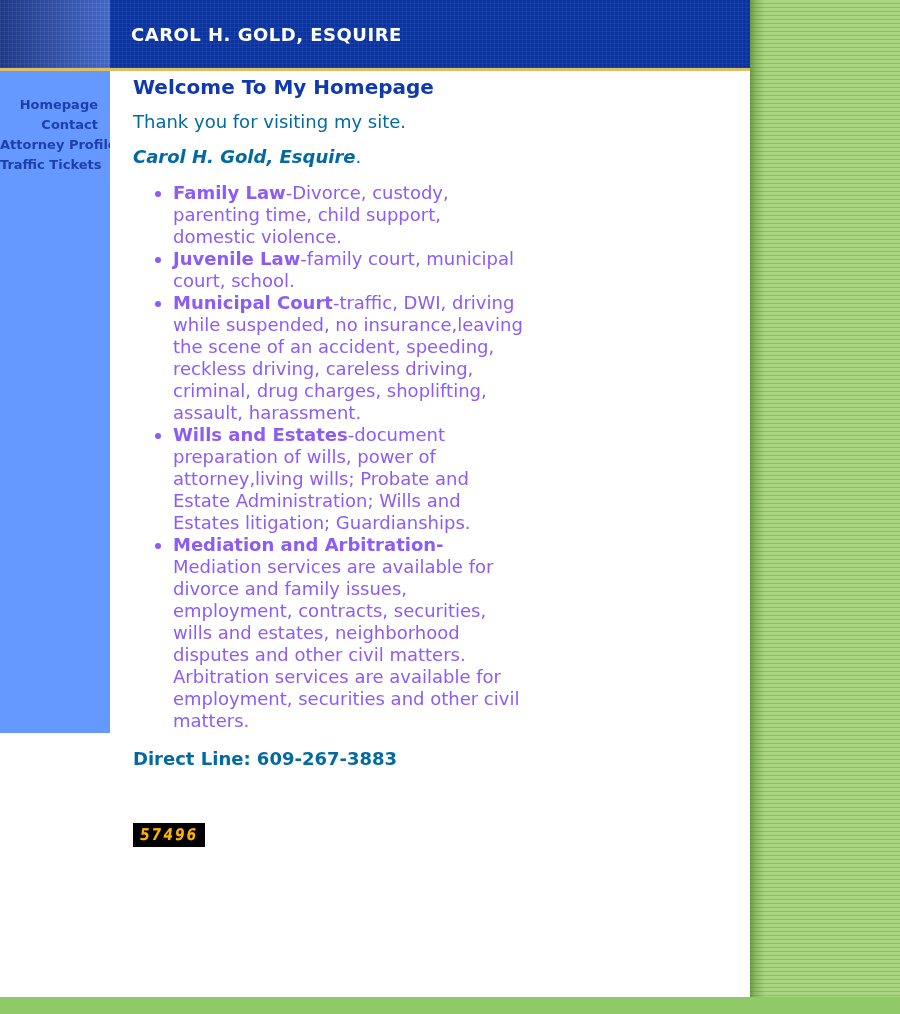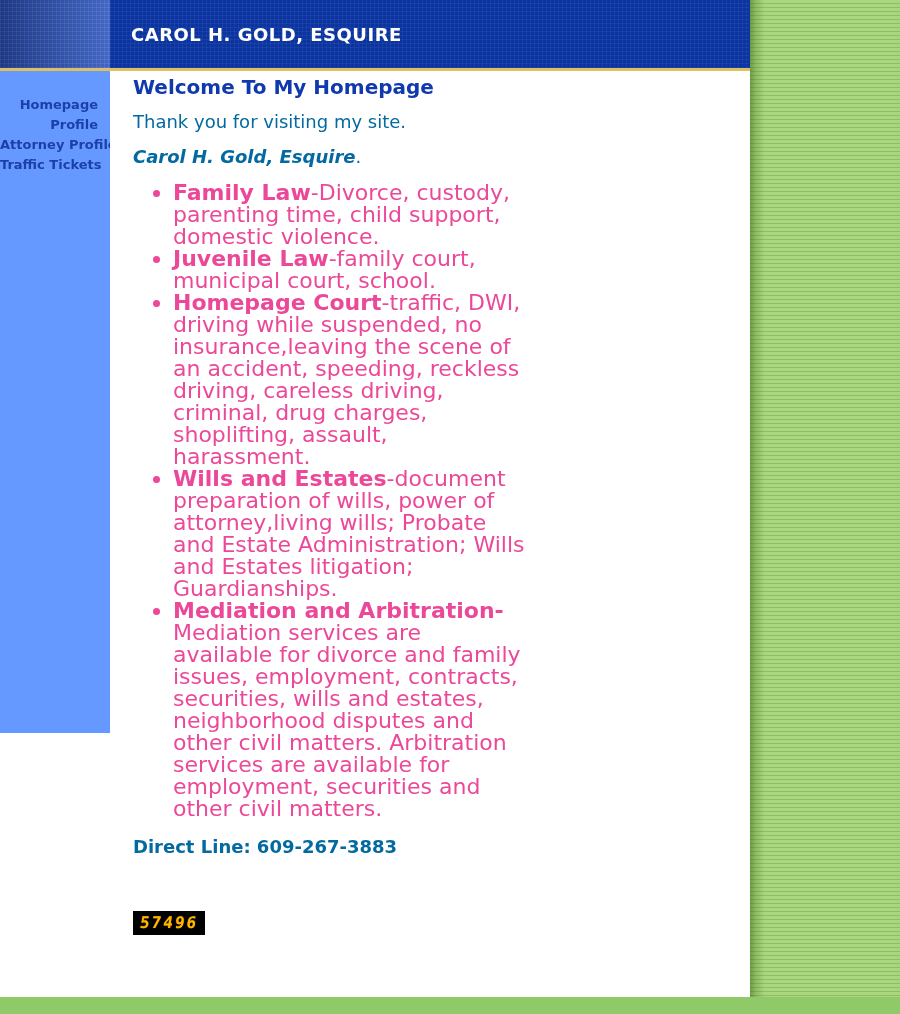--- a/index.html
+++ b/index.html
@@ -59,21 +59,21 @@
     flex:1;background:#ffffff;padding:4px 0 0 23px;box-sizing:border-box;
   }
   .main h2{
     margin:0 0 12px 0;color:#1039ad;font-size:20px;font-weight:bold;
   }
   .main p{margin:0 0 13px 0;color:#0369a1;font-size:18px;line-height:22px;width:400px;}
   .name-line .bi{font-weight:bold;font-style:italic;}
   .svc-intro .it{font-style:italic;}
   ul.services{
     margin:14px 0 16px 0;padding-left:40px;width:352px;
-    color:#ec4899;font-size:22px;line-height:22px;
+    color:#8b5cf6;font-size:18px;line-height:22px;
   }
   ul.services li{margin:0;padding:0;}
   ul.services li b{font-weight:bold;}
   .note{
     font-weight:bold;font-size:13px;line-height:17px;width:385px;
     color:#3b3b3b;margin:0 0 13px 0;
   }
   .counter{
     display:inline-block;margin-top:40px;background:#000000;
     padding:2px 7px 3px 7px;
@@ -98,37 +98,37 @@
     <div class="masthead">
       <h1>CAROL H. GOLD, ESQUIRE</h1>
     </div>
   </div>
 
   <div class="gold-rule"></div>
 
   <div class="body-row">
     <div class="sidebar">
       <a href="#">Homepage</a>
-      <a href="#">Profile</a>
+      <a href="#">Contact</a>
       <a href="#">Attorney Profile</a>
       <a href="#">Traffic Tickets</a>
     </div>
 
     <div class="main">
       <h2>Welcome To My Homepage</h2>
 
       <p>Thank you for visiting my site.</p>
 
       <p class="name-line"><span class="bi">Carol H. Gold, Esquire</span><span>.</span></p>
 
 
       <ul class="services">
         <li><b>Family Law</b><span>-Divorce, custody, parenting time, child support, domestic violence.</span></li>
         <li><b>Juvenile Law</b><span>-family court, municipal court, school.</span></li>
-        <li><b>Homepage Court</b><span>-traffic, DWI, driving while suspended, no insurance,leaving the scene of an accident, speeding, reckless driving, careless driving, criminal, drug charges, shoplifting, assault, harassment.</span></li>
+        <li><b>Municipal Court</b><span>-traffic, DWI, driving while suspended, no insurance,leaving the scene of an accident, speeding, reckless driving, careless driving, criminal, drug charges, shoplifting, assault, harassment.</span></li>
         <li><b>Wills and Estates</b><span>-document preparation of wills, power of attorney,living wills; Probate and Estate Administration; Wills and Estates litigation; Guardianships.</span></li>
         <li><b>Mediation and Arbitration-</b><span>Mediation services are available for divorce and family issues, employment, contracts, securities, wills and estates, neighborhood disputes and other civil matters. Arbitration services are available for employment, securities and other civil matters.</span></li>
       </ul>
 
       <p class="note">Direct Line: 609-267-3883</p>
 
       <div class="counter">
         <span>57496</span>
       </div>
     </div>

